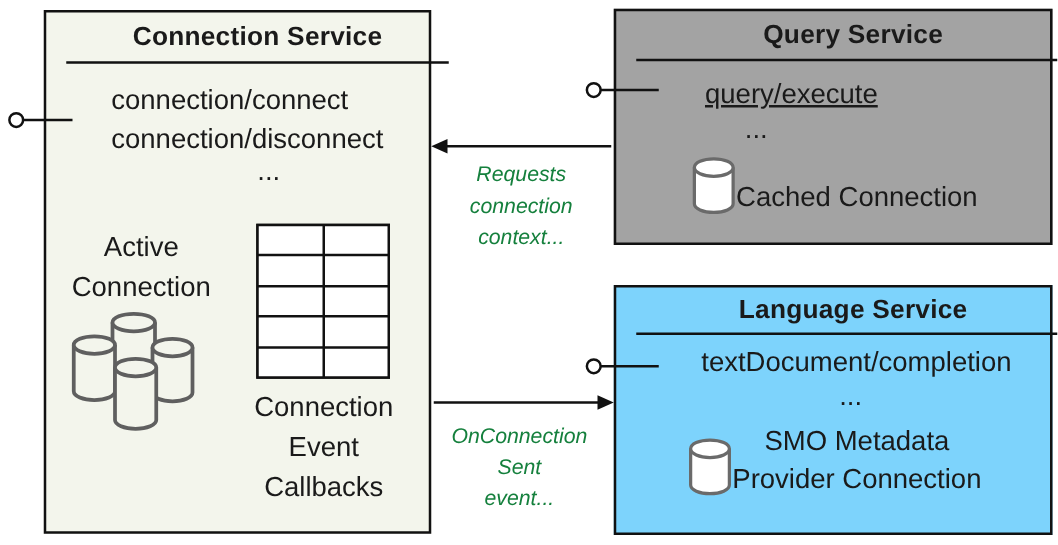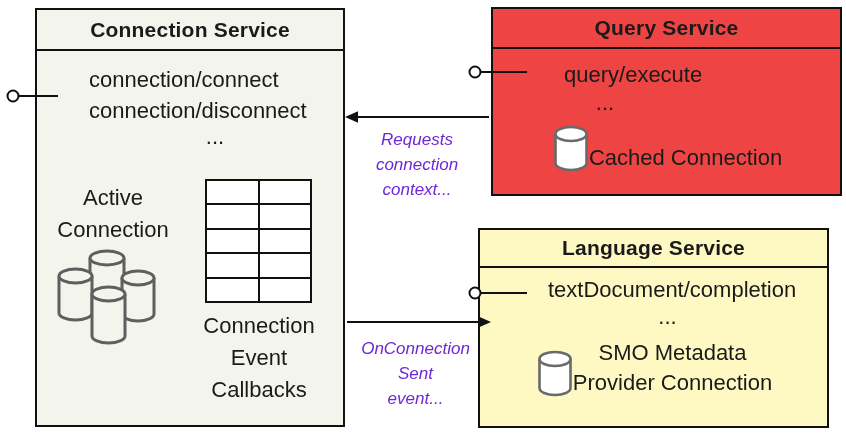--- a/index.html
+++ b/index.html
@@ -20,42 +20,43 @@
   }
   .box-header {
     width: 100%;
     border-bottom: 2px solid #111111;
     display: flex;
     align-items: center;
     justify-content: center;
     font-weight: bold;
     font-size: 21px;
     letter-spacing: 0.2px;
+    margin-left: 16px;
   }
   .conn-box { left: 35px; top: 8px; width: 310px; height: 419px; background: #f3f5ec; }
   .conn-box .box-header { height: 41px; }
-  .query-box { left: 491px; top: 7px; width: 351px; height: 189px; background: #ef4444; }
+  .query-box { left: 491px; top: 7px; width: 351px; height: 189px; background: #a3a3a3; }
   .query-box .box-header { height: 40px; }
-  .lang-box { left: 478px; top: 228px; width: 351px; height: 200px; background: #fef9c3; }
+  .lang-box { left: 491px; top: 228px; width: 351px; height: 200px; background: #7dd3fc; }
   .lang-box .box-header { height: 38px; }
 
   .abs { position: absolute; }
 
   .method-text { font-size: 22px; line-height: 31px; white-space: nowrap; margin-left: 29px; }
   .dots { font-size: 22px; line-height: 22px; text-align: center; }
 
   .center-label { text-align: center; font-size: 22px; line-height: 32px; }
 
   .annotation {
     position: absolute;
     font-style: italic;
     font-size: 17px;
     line-height: 25px;
     text-align: center;
-    color: #6d28d9;
+    color: #15803d;
   }
 
   .icon-row {
     position: absolute;
     display: flex;
     align-items: flex-end;
     justify-content: center;
   }
   .icon-row svg { flex-shrink: 0; }
   .icon-row .icon-label { font-size: 22px; line-height: 30px; text-align: center; }
@@ -132,21 +133,21 @@
     <div class="abs center-label" style="left:156px; top:300px; width:132px;">
       <div>Connection</div>
       <div>Event</div>
       <div>Callbacks</div>
     </div>
   </div>
 
   <div class="box query-box">
     <div class="box-header">Query Service</div>
 
-    <div class="abs method-text" style="left:42px; top:50px;">query/execute</div>
+    <div class="abs method-text" style="left:42px; top:50px;text-decoration:underline;">query/execute</div>
     <div class="abs dots" style="left:42px; top:83px; width:140px;">...</div>
 
     <div class="icon-row" style="left:2px; top:108px; width:345px; height:56px;">
       <svg width="36" height="48" viewBox="0 0 36 48">
         <g fill="#ffffff" stroke="#6a6a6a" stroke-width="2.6" stroke-linejoin="round">
           <path d="M2.5,9 L2.5,38 A15.5,7 0 0 0 33.5,38 L33.5,9"></path>
           <ellipse cx="18" cy="9" rx="15.5" ry="7"></ellipse>
         </g>
       </svg>
       <div class="icon-label">Cached Connection</div>

